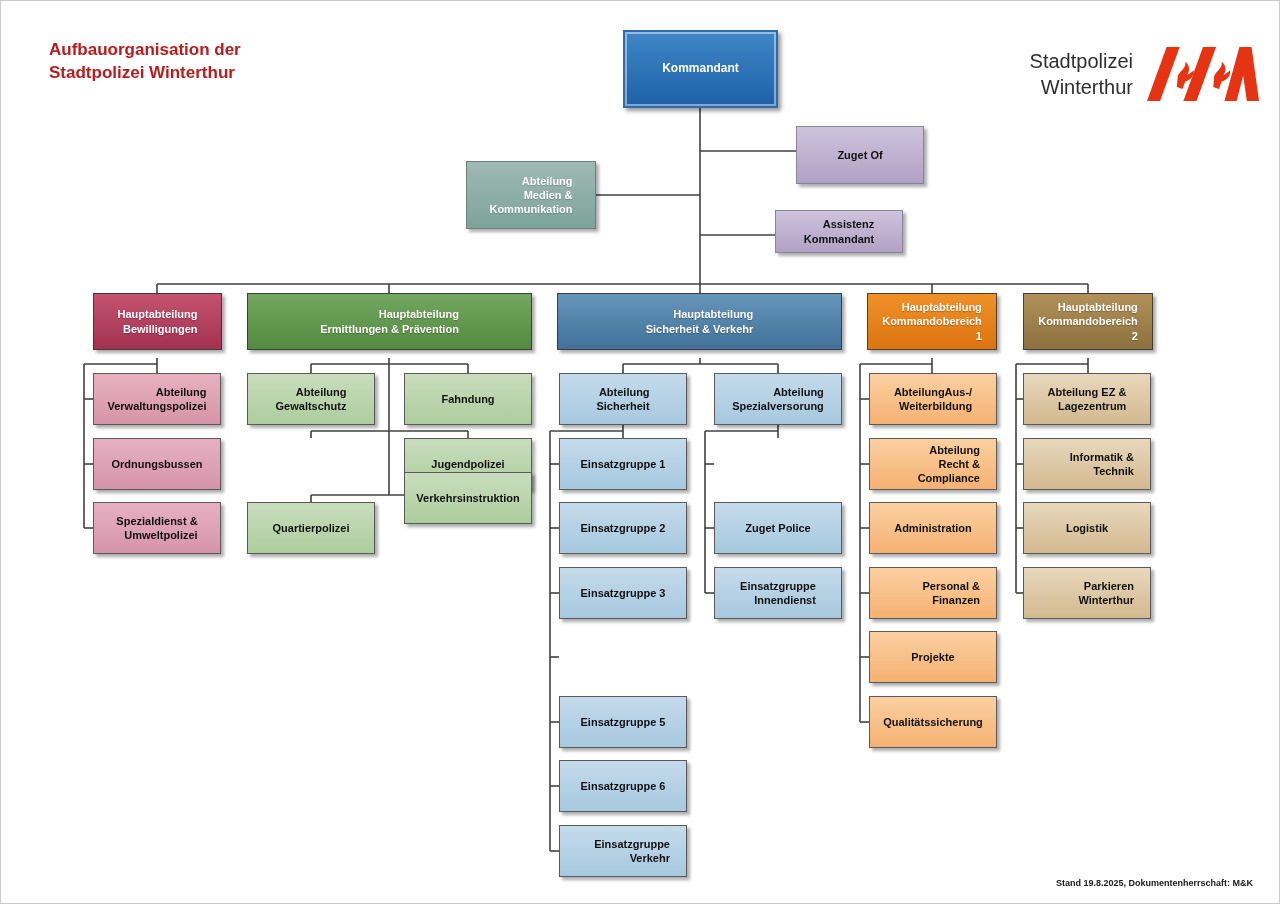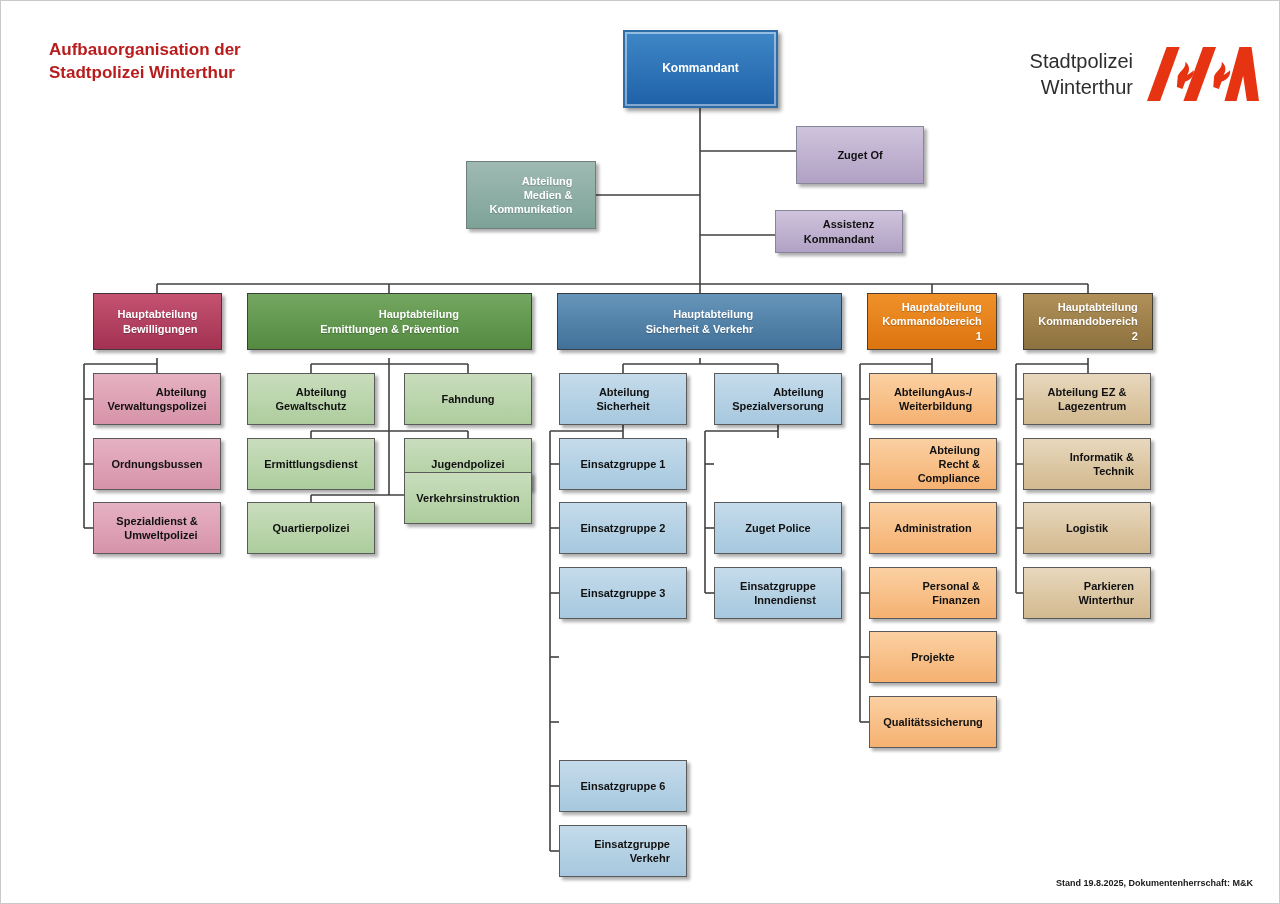--- a/index.html
+++ b/index.html
@@ -163,31 +163,31 @@
 Kommandobereich 2</div>
 
   <div class="box child c-b1" style="left:92px;top:372px">Abteilung
 Verwaltungspolizei</div>
   <div class="box child c-b1" style="left:92px;top:437px">Ordnungsbussen</div>
   <div class="box child c-b1" style="left:92px;top:501px">Spezialdienst &amp;
 Umweltpolizei</div>
 
   <div class="box child c-b2" style="left:246px;top:372px">Abteilung
 Gewaltschutz</div>
-  <div class="box child c-b2" style="left:246px;top:437px">Ermittlungsdienst</div>
   <div class="box child c-b2" style="left:246px;top:501px">Quartierpolizei</div>
   <div class="box child c-b2" style="left:403px;top:372px">Fahndung</div>
   <div class="box child c-b2" style="left:403px;top:437px">Jugendpolizei</div>
   <div class="box child c-b2" style="left:403px;top:471px">Verkehrsinstruktion</div>
 
   <div class="box child c-b3" style="left:558px;top:372px">Abteilung
 Sicherheit</div>
   <div class="box child c-b3" style="left:558px;top:437px">Einsatzgruppe 1</div>
   <div class="box child c-b3" style="left:558px;top:501px">Einsatzgruppe 2</div>
   <div class="box child c-b3" style="left:558px;top:566px">Einsatzgruppe 3</div>
+  <div class="box child c-b3" style="left:558px;top:695px">Einsatzgruppe 5</div>
   <div class="box child c-b3" style="left:558px;top:759px">Einsatzgruppe 6</div>
   <div class="box child c-b3" style="left:558px;top:824px">Einsatzgruppe Verkehr</div>
   <div class="box child c-b3" style="left:713px;top:372px">Abteilung
 Spezialversorung</div>
   <div class="box child c-b3" style="left:713px;top:501px">Zuget Police</div>
   <div class="box child c-b3" style="left:713px;top:566px">Einsatzgruppe
 Innendienst</div>
 
   <div class="box child c-b4" style="left:868px;top:372px">AbteilungAus-/
 Weiterbildung</div>

